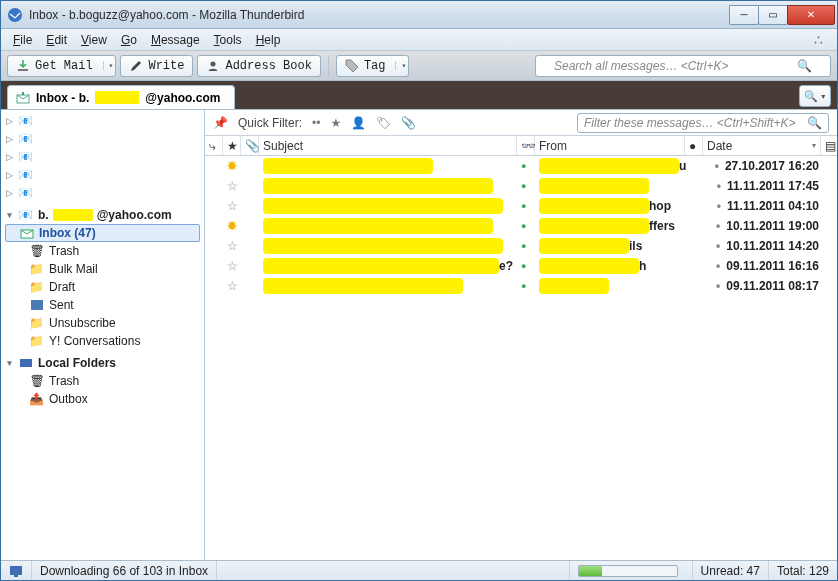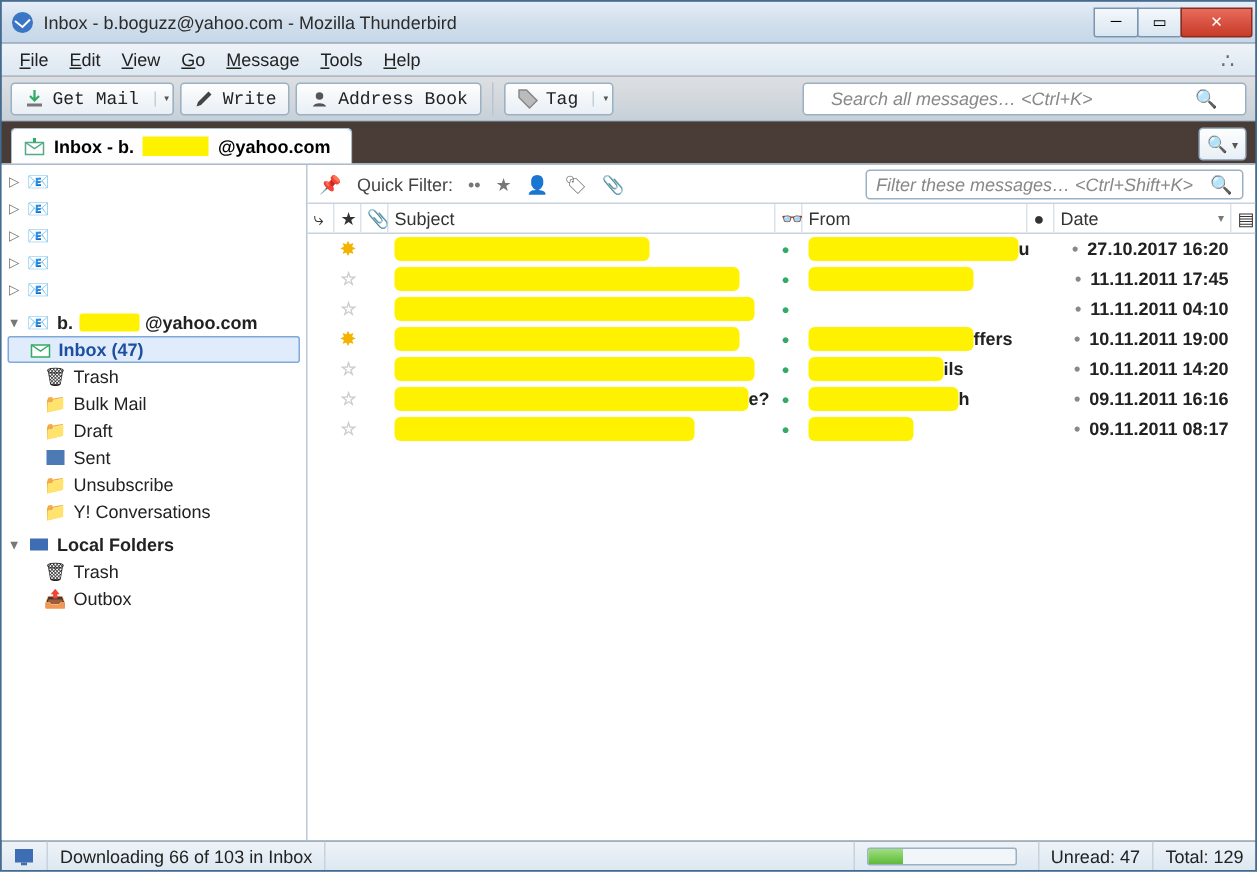--- a/index.html
+++ b/index.html
@@ -461,20 +461,24 @@
           </span>
         </div>
         <div class="msg-row">
           <span class="c" style="width:18px"></span>
           <span class="c star " style="width:18px">☆</span>
           <span class="c" style="width:18px"></span>
           <span class="c" style="width:258px">
             <span class="redact-blob" style="width:240px"></span>
           </span>
           <span class="c" style="width:18px;color:#3a6;font-size:9px">●</span>
+          <span class="c" style="flex:1">
+            <span class="redact-blob" style="width:110px"></span>
+            <span>hop</span>
+          </span>
           <span class="datec">
             <span class="dot">•</span>
             <span>11.11.2011 04:10</span>
           </span>
         </div>
         <div class="msg-row">
           <span class="c" style="width:18px"></span>
           <span class="c star starred" style="width:18px">✸</span>
           <span class="c" style="width:18px"></span>
           <span class="c" style="width:258px">

